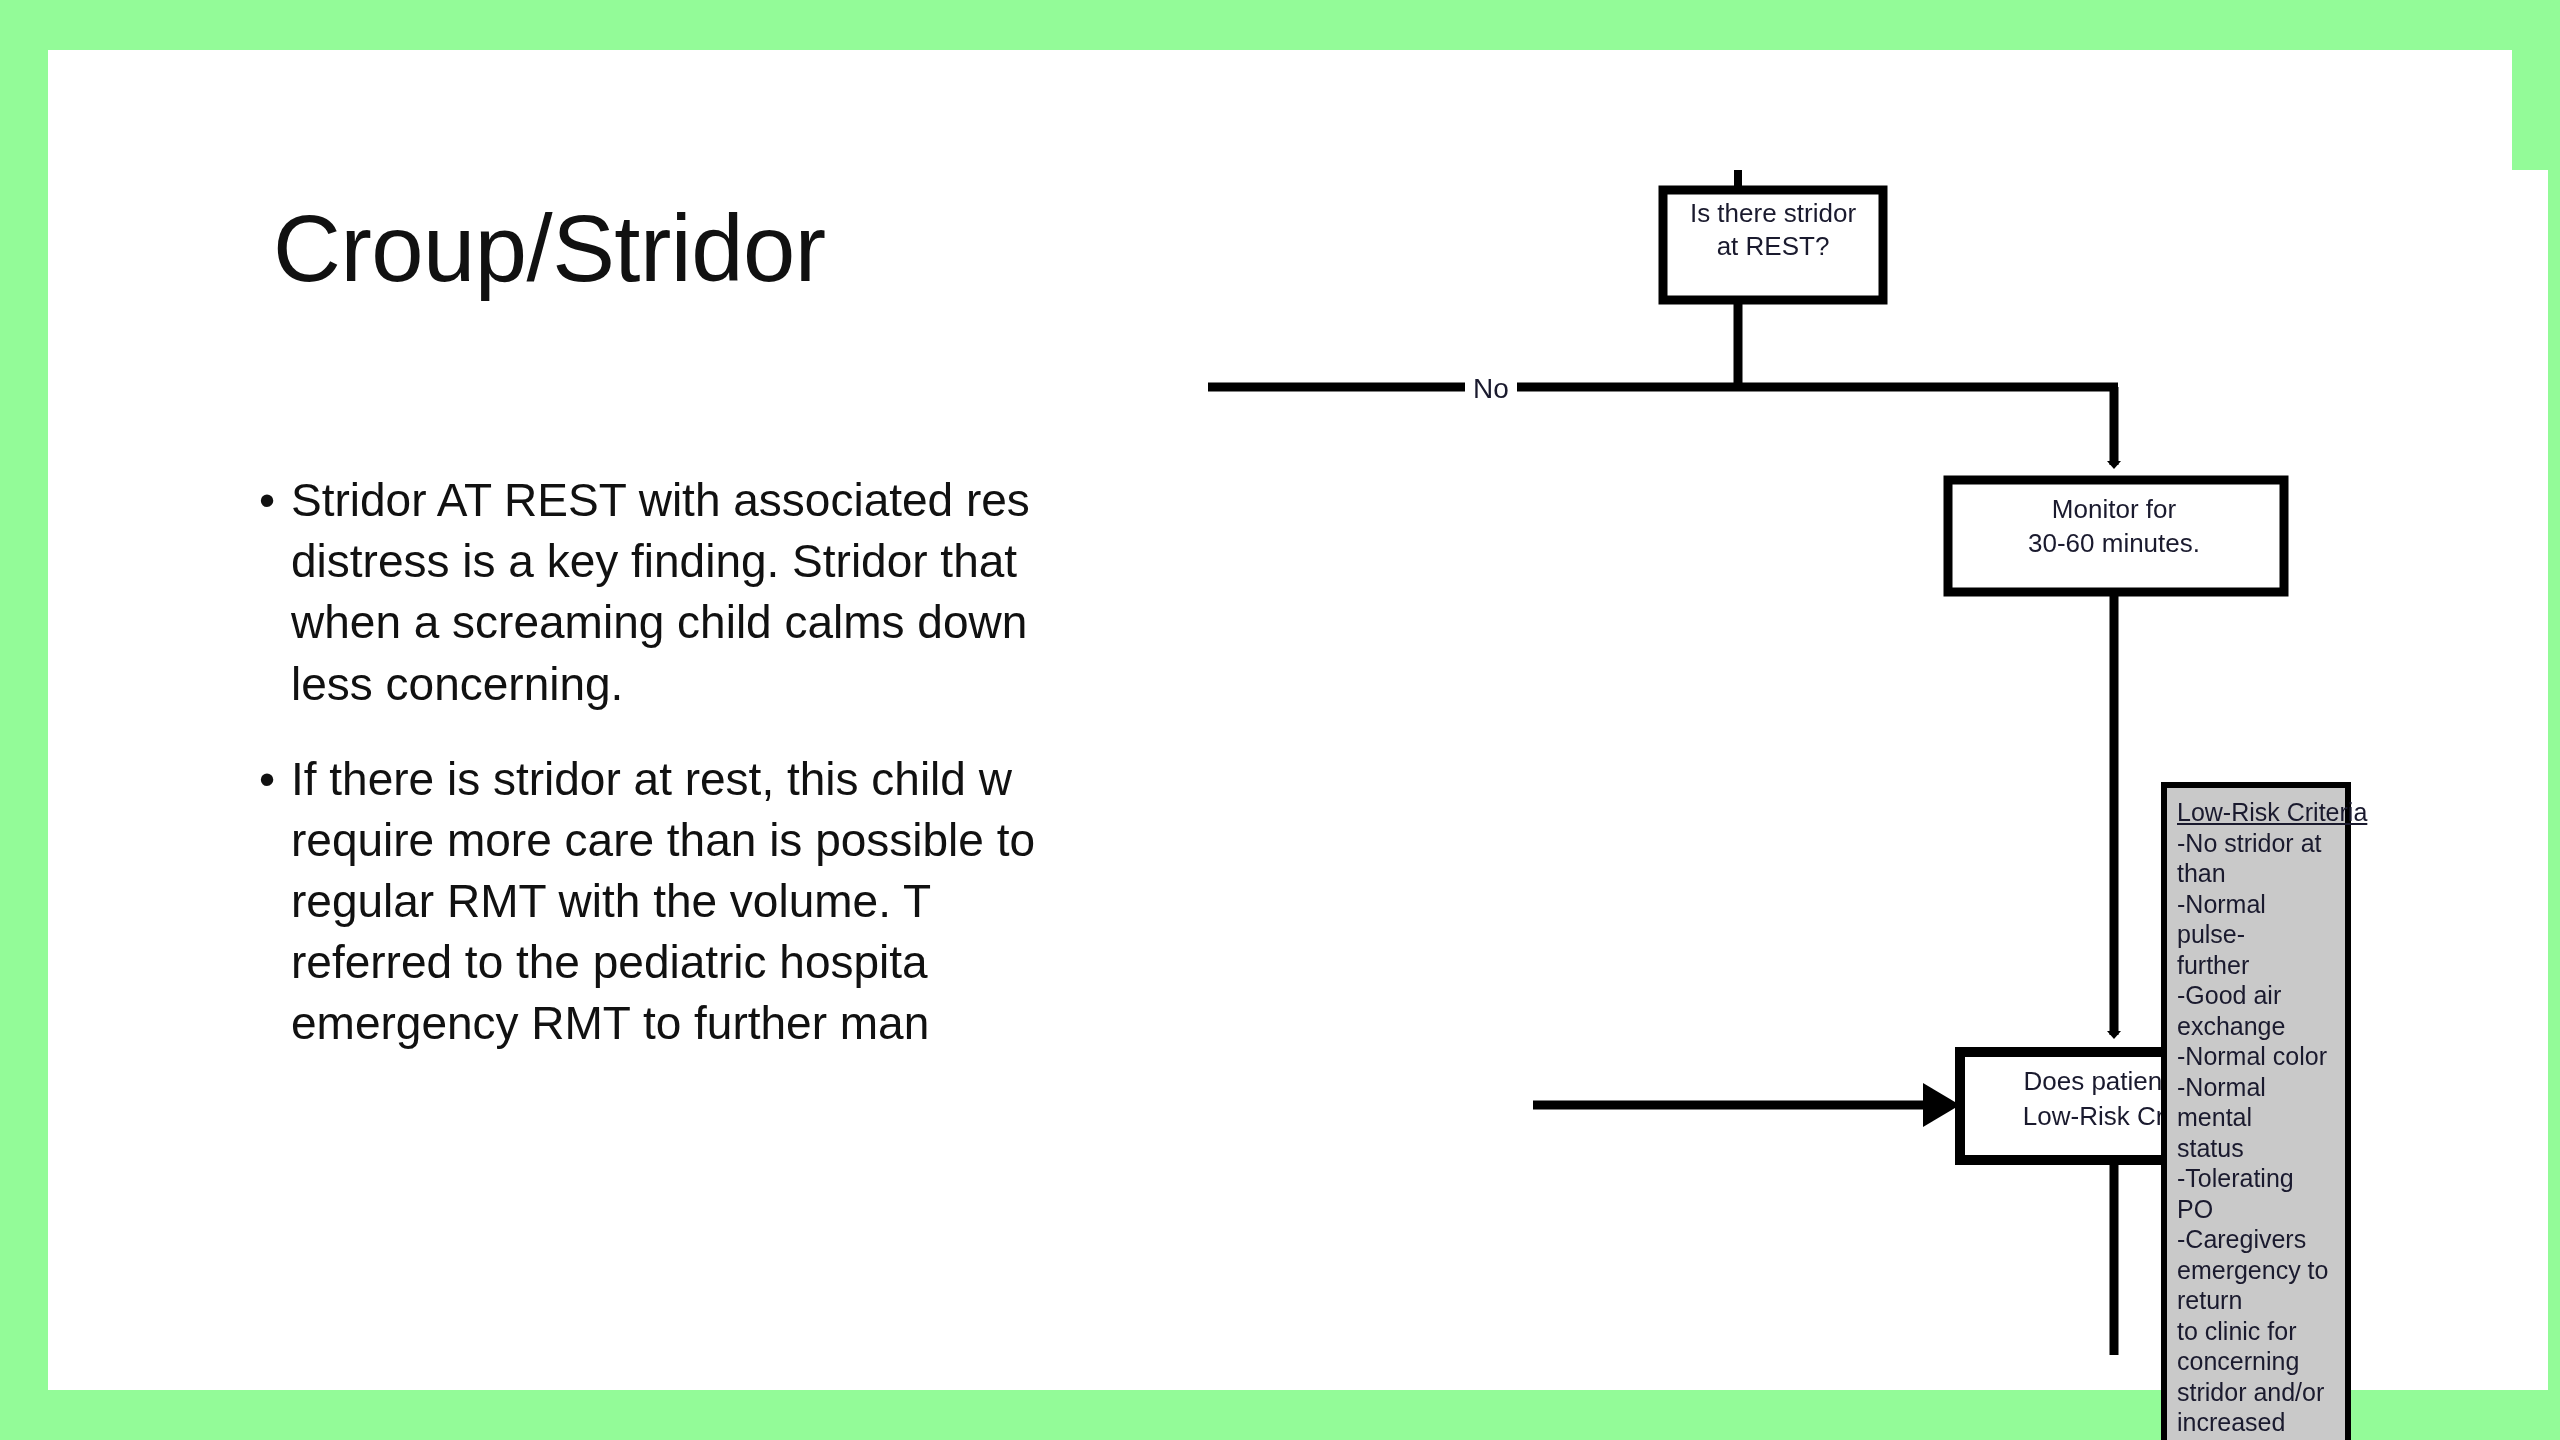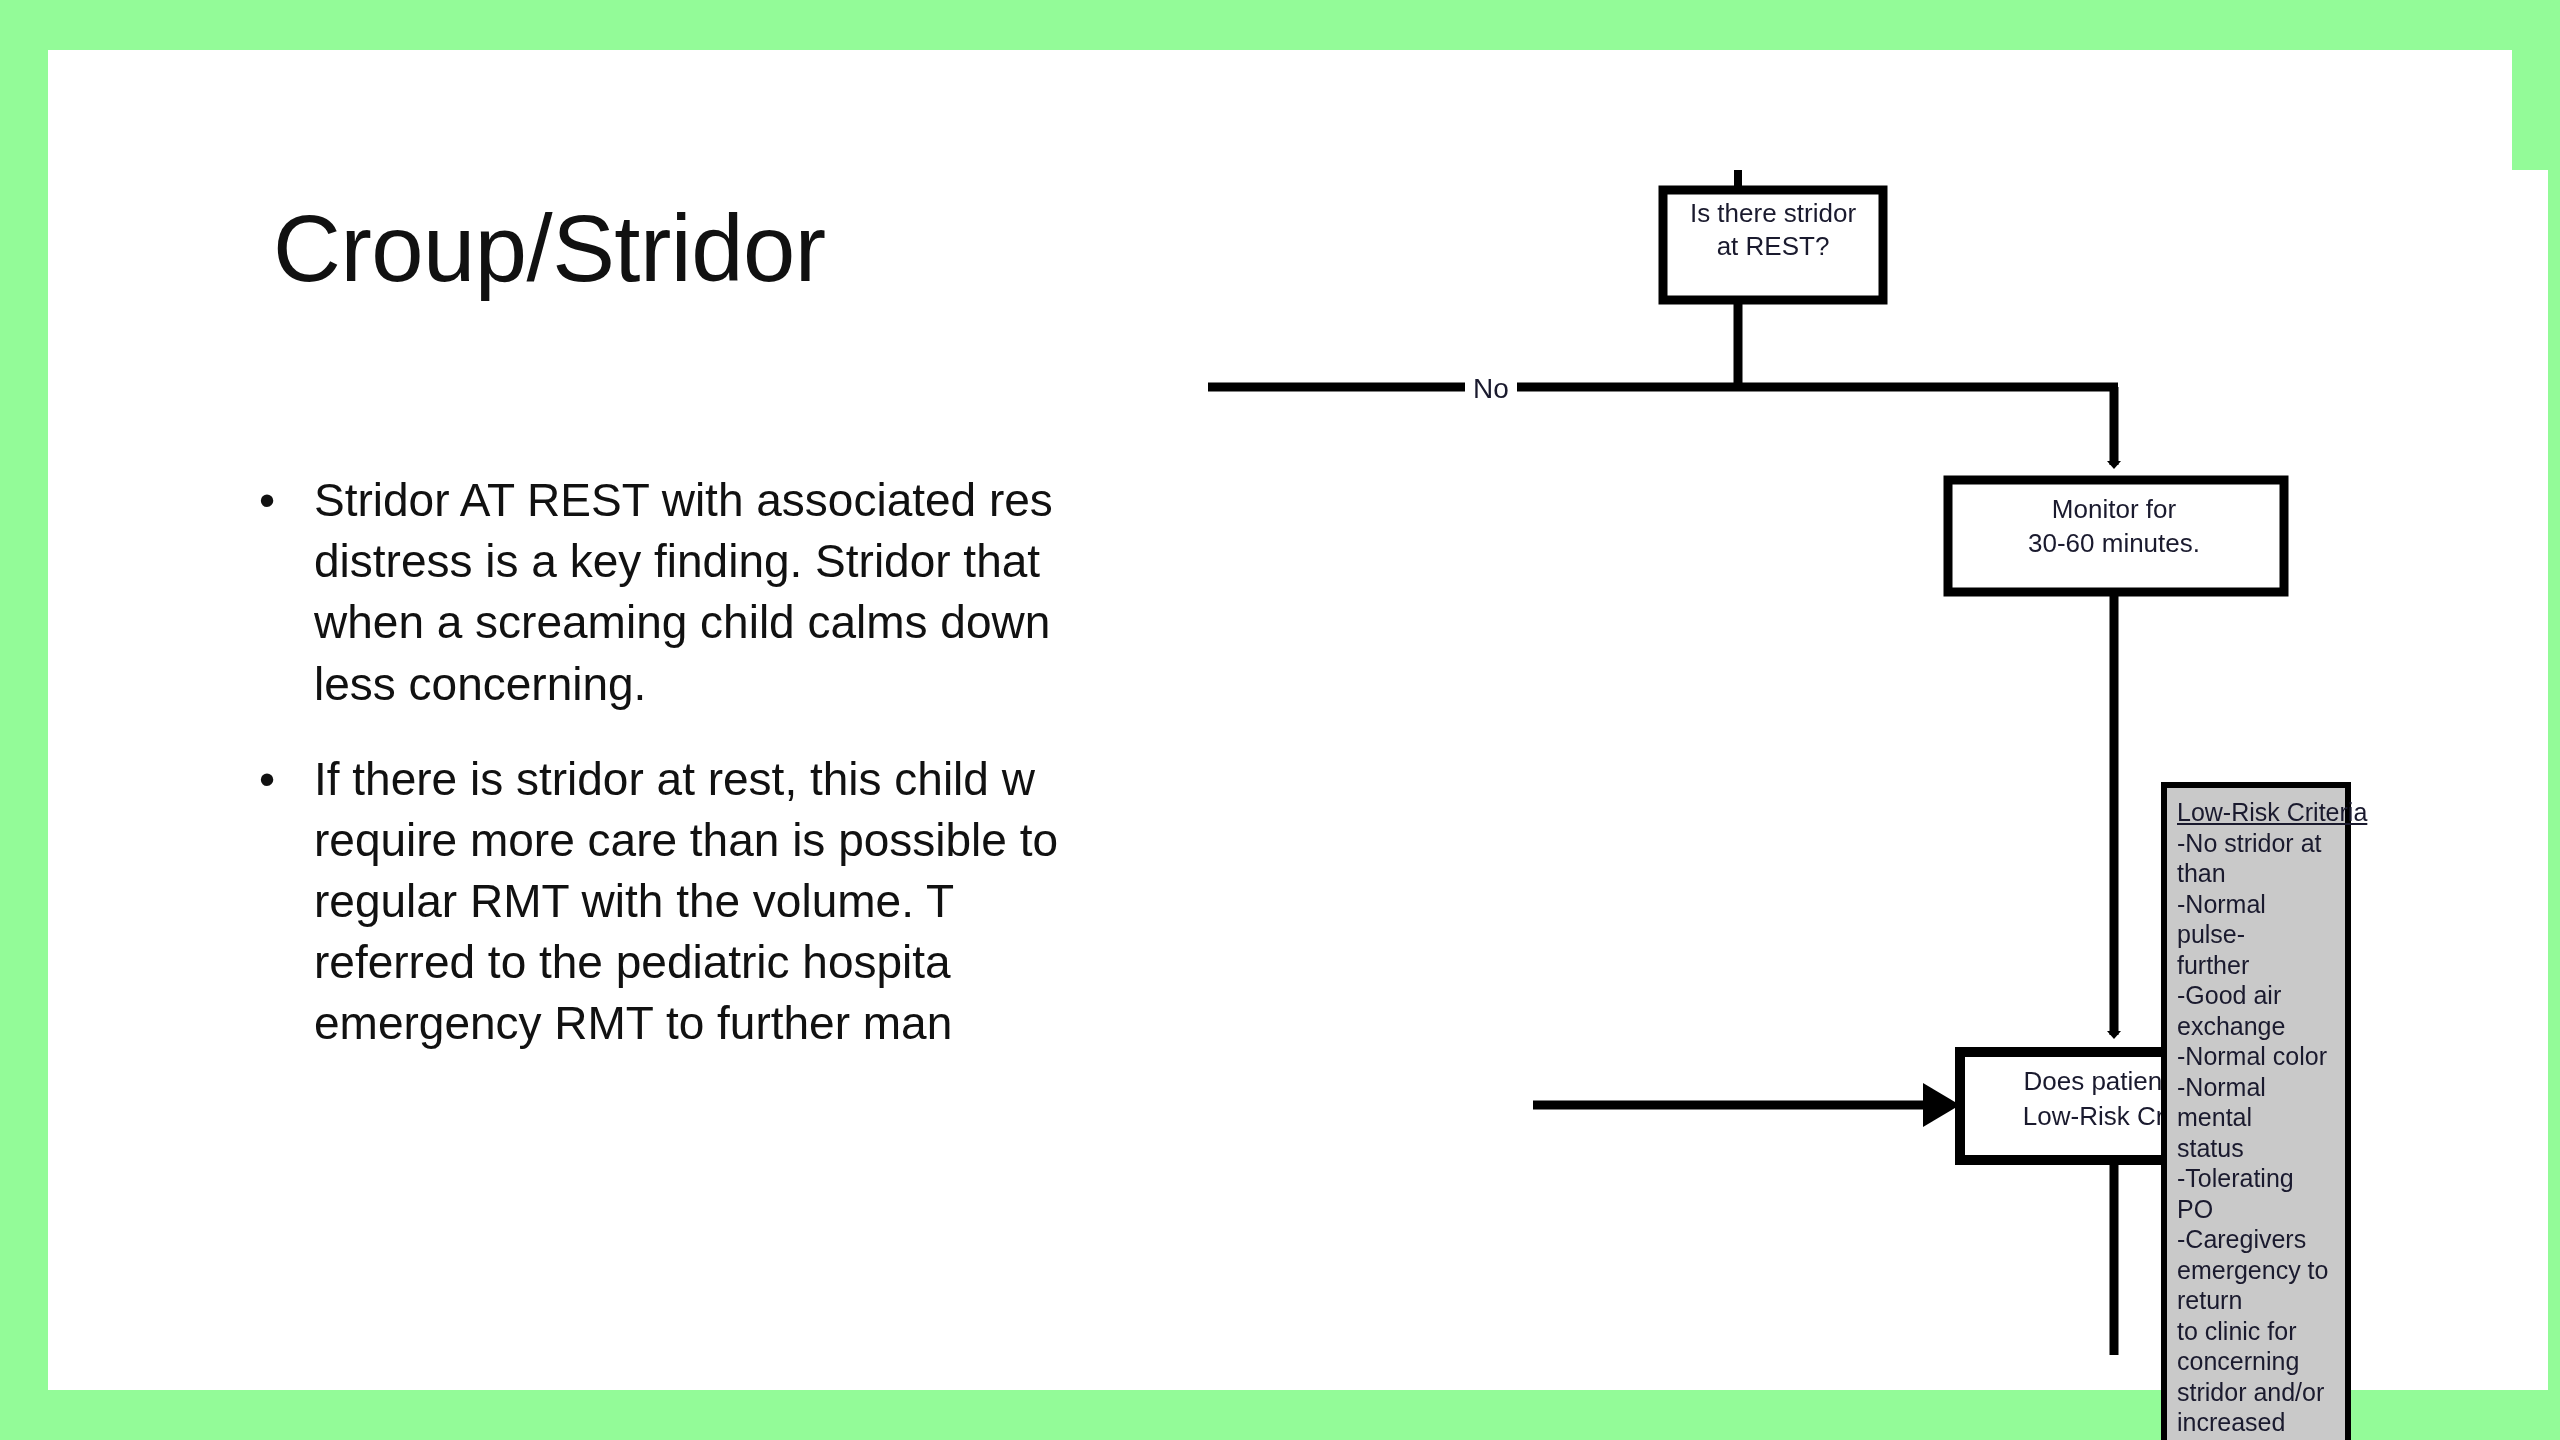--- a/index.html
+++ b/index.html
@@ -72,21 +72,20 @@
     padding-left: 6px;
     box-sizing: border-box;
   }
   .bullet-text {
     flex: 1 1 auto;
     font-size: 46px;
     line-height: 1.33;
     color: #111111;
     white-space: pre-wrap;
     word-break: normal;
-    margin-left: 23px;
   }
 
   
   #flowchart {
     position: absolute;
     left: 1100px;
     top: 120px;
     width: 1400px;
     height: 1220px;
     background: #ffffff;

